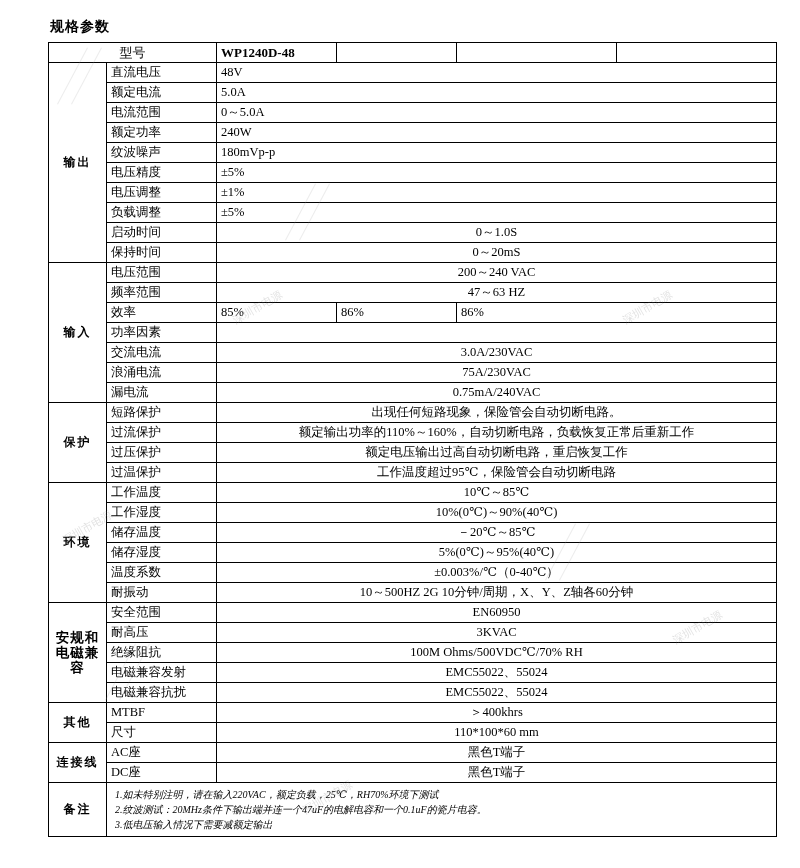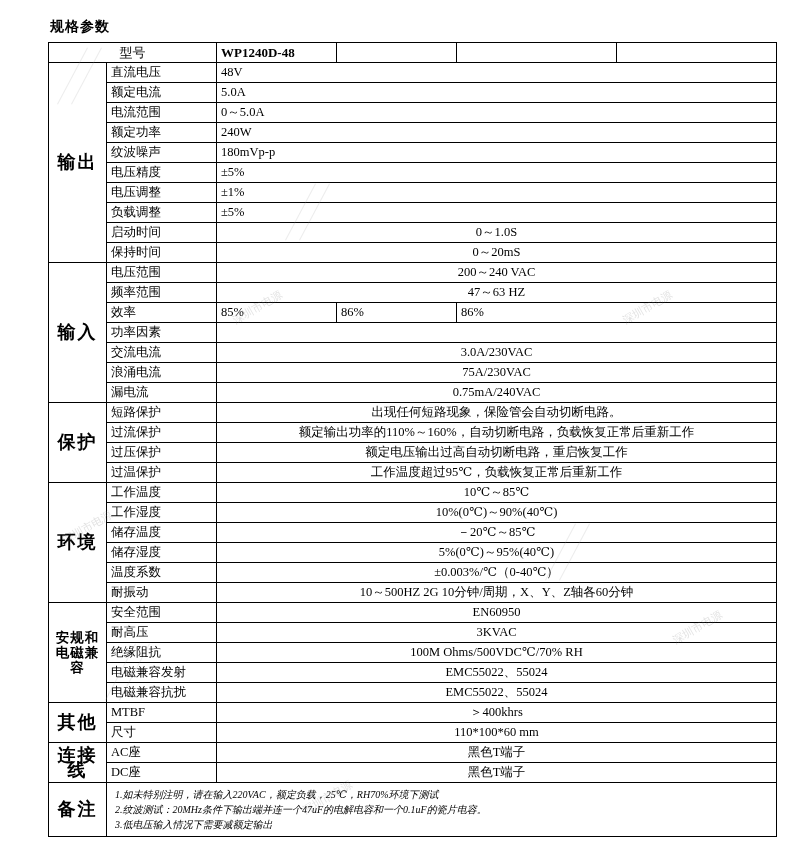--- a/index.html
+++ b/index.html
@@ -41,21 +41,21 @@
     height: 19px;
     box-sizing: border-box;
     vertical-align: middle;
     line-height: 15px;
     white-space: nowrap;
     overflow: hidden;
   }
   .grp {
     text-align: center;
     font-weight: bold;
-    font-size: 18px;
+    font-size: 12px;
     letter-spacing: 2px;
     width: 58px;
   }
   .lbl {
     width: 110px;
     padding-left: 6px;
   }
   .val {
     padding-left: 6px;
   }
@@ -210,21 +210,21 @@
       <tr>
         <td class="lbl">过流保护</td>
         <td class="val ctr" colspan="4">额定输出功率的110%～160%，自动切断电路，负载恢复正常后重新工作</td>
       </tr>
       <tr>
         <td class="lbl">过压保护</td>
         <td class="val ctr" colspan="4">额定电压输出过高自动切断电路，重启恢复工作</td>
       </tr>
       <tr>
         <td class="lbl">过温保护</td>
-        <td class="val ctr" colspan="4">工作温度超过95℃，负载恢复正常后重新工作</td>
+        <td class="val ctr" colspan="4">工作温度超过95℃，保险管会自动切断电路</td>
       </tr>
 
       <tr>
         <td class="grp" rowspan="6">环境</td>
         <td class="lbl">工作温度</td>
         <td class="val ctr" colspan="4">10℃～85℃</td>
       </tr>
       <tr>
         <td class="lbl">工作湿度</td>
         <td class="val ctr" colspan="4">10%(0℃)～90%(40℃)</td>

